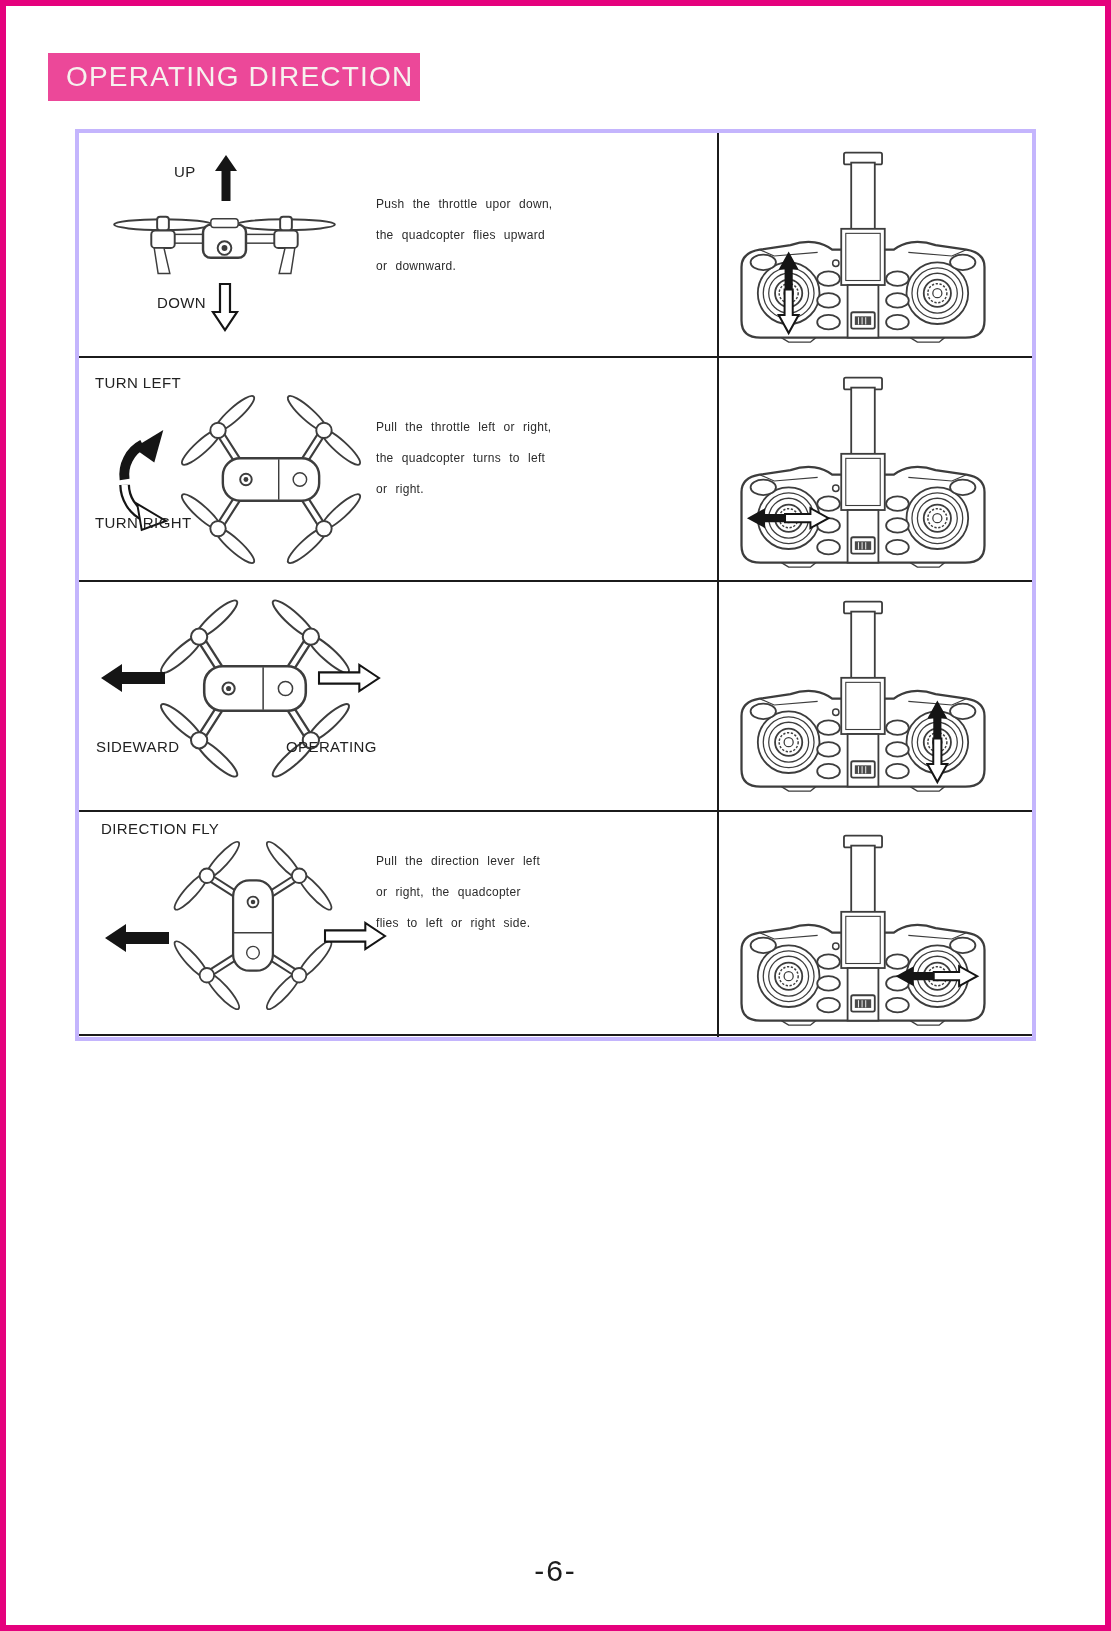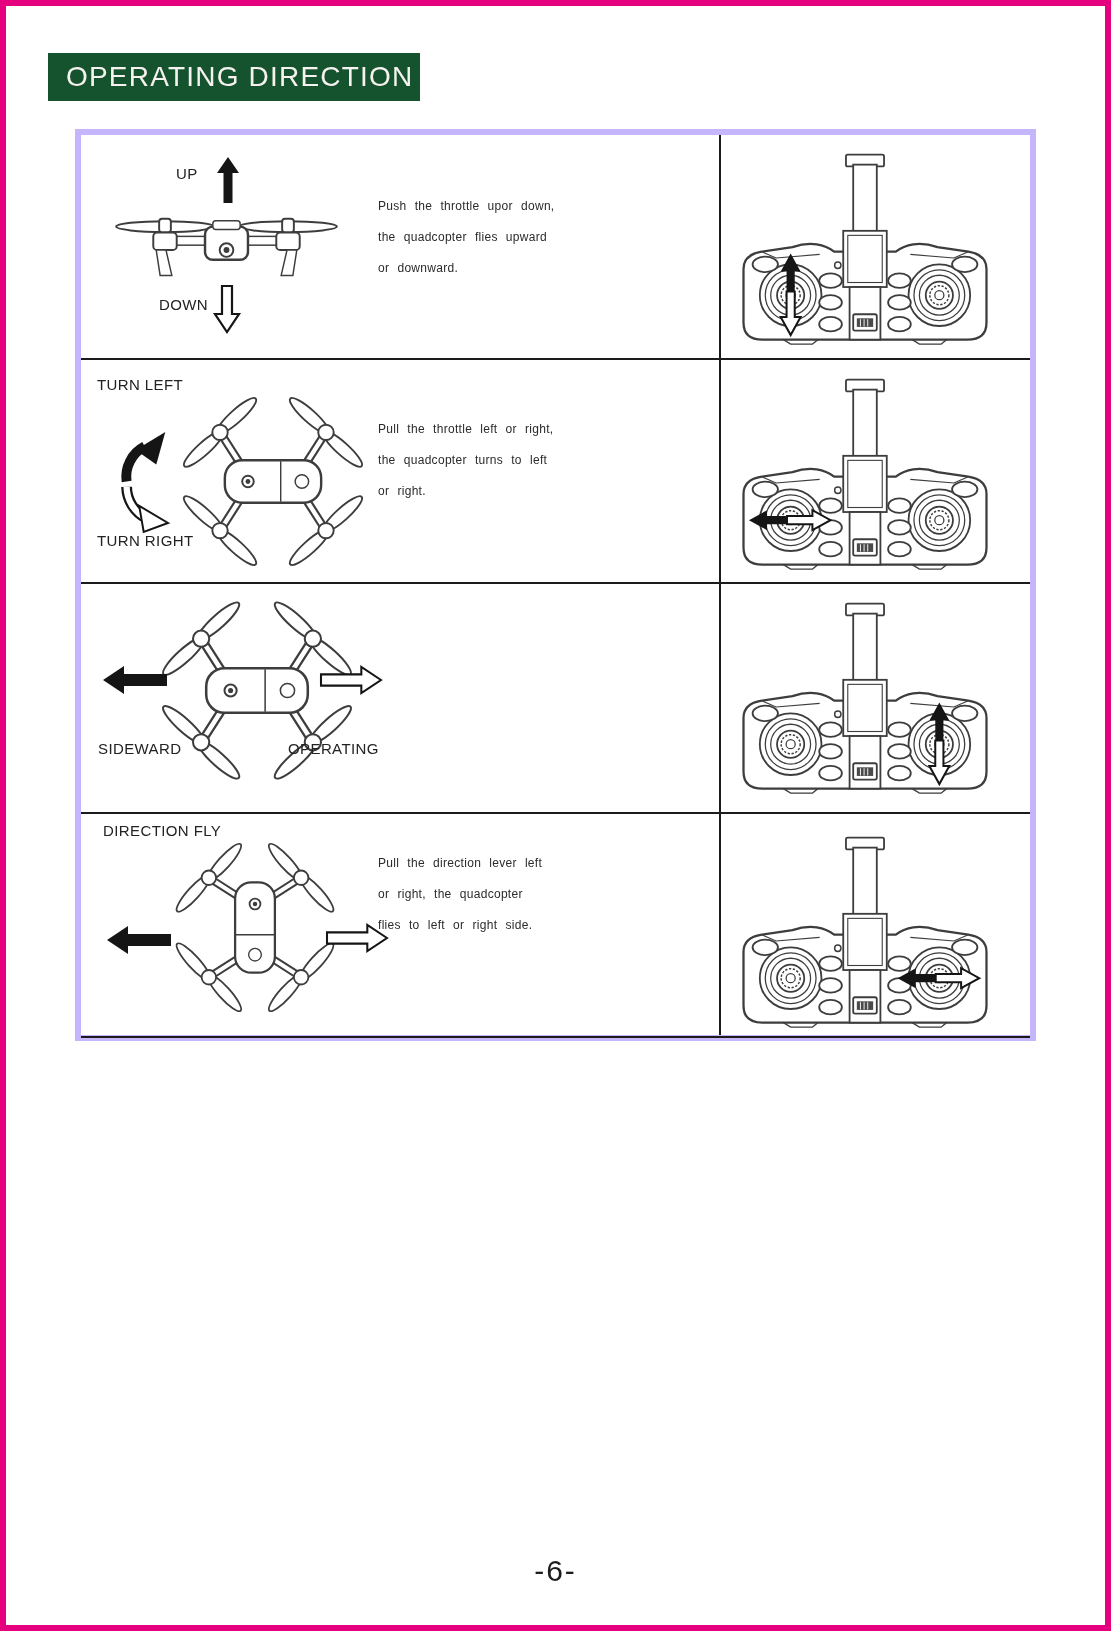--- a/index.html
+++ b/index.html
@@ -4,27 +4,27 @@
 <style>
   html,body { margin:0; padding:0; }
   body {
     width:1111px; height:1631px; position:relative; background:#ffffff;
     font-family:"Liberation Sans","DejaVu Sans",sans-serif; color:#2b2b2b;
     overflow:hidden;
   }
   .page-frame { position:absolute; inset:0; border:6px solid #e5017d; box-sizing:border-box; pointer-events:none; }
   .header-bar {
     position:absolute; left:48px; top:53px; width:372px; height:48px;
-    background:#14532d; display:flex; align-items:center; box-sizing:border-box;
+    background:#ec4899; display:flex; align-items:center; box-sizing:border-box;
     padding-left:18px;
   }
   .header-bar .title { color:#f6f2ef; font-size:28px; letter-spacing:1.2px; }
   .op-table {
     position:absolute; left:75px; top:129px; width:961px; height:912px;
-    border:6px solid #c4b5fd; box-sizing:border-box; background:#fff;
+    border:4px solid #c4b5fd; box-sizing:border-box; background:#fff;
   }
   .col-divider { position:absolute; left:638px; top:0; bottom:0; width:2px; background:#1b1b1b; }
   .row { position:relative; border-bottom:2px solid #1b1b1b; box-sizing:border-box; width:100%; }
   .row:last-child { border-bottom:none; }
   .abs { position:absolute; }
   .label {
     position:absolute; font-size:15px; color:#222; letter-spacing:0.4px; white-space:nowrap;
   }
   .desc {
     position:absolute; left:297px; width:330px; font-size:12px; line-height:31px;
@@ -204,21 +204,21 @@
     <svg class="abs" style="left:86px;top:30px" width="212" height="183" viewBox="0 0 220 190">
         <use href="#drone-top"></use>
       </svg>
     <svg class="abs" style="left:33px;top:70px" width="72" height="104" viewBox="0 0 80 115">
       <path d="M14,57 A38,38 0 0 1 34,18" fill="none" stroke="#151515" stroke-width="11"></path>
       <polygon points="24,22 57,2 47,38" fill="#151515"></polygon>
       <path d="M14,63 A40,40 0 0 0 36,98" fill="none" stroke="#151515" stroke-width="12"></path>
       <path d="M14,63 A40,40 0 0 0 36,98" fill="none" stroke="#fff" stroke-width="7"></path>
       <polygon points="28,84 60,103 33,113" fill="#fff" stroke="#151515" stroke-width="2.2"></polygon>
     </svg>
-    <span class="label" style="left:16px;top:172px">TURN RIGHT</span>
+    <span class="label" style="left:16px;top:156px">TURN RIGHT</span>
     <div class="desc" style="top:54px">Pull the throttle left or right,
 the quadcopter turns to left
 or right.</div>
     <svg class="abs" style="left:648px;top:16px" width="272" height="195" viewBox="0 0 300 215">
       <use href="#rc-body"></use>
       <use href="#stick-arr-h" transform="translate(68,159)"></use>
     </svg>
   </div>
 
   <div class="row" style="height:230px">

